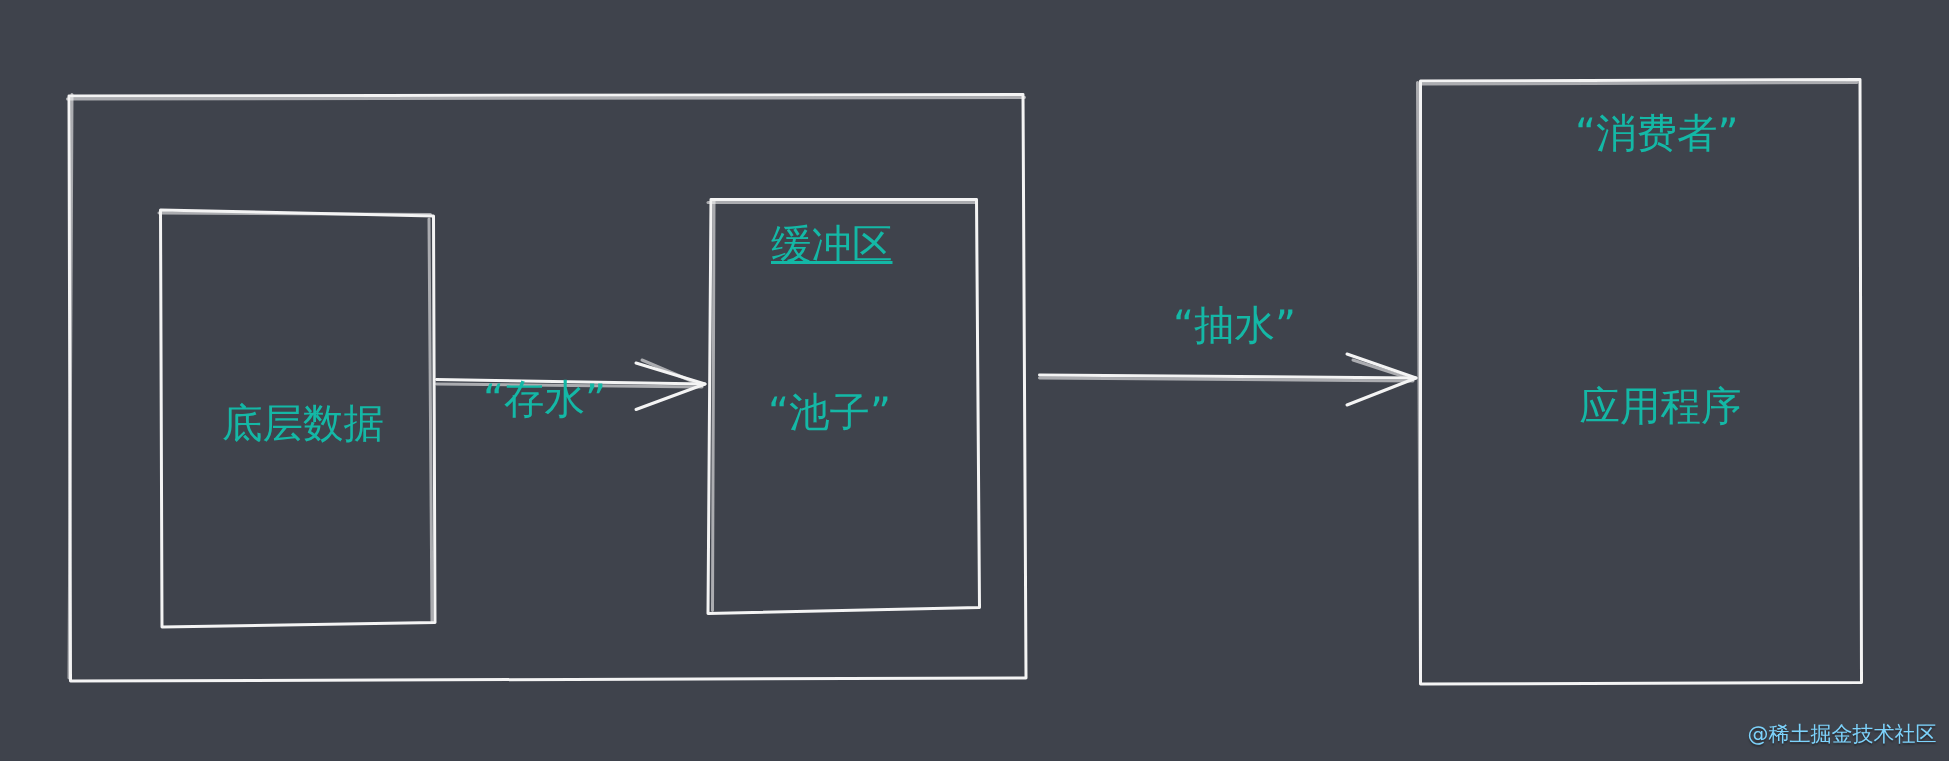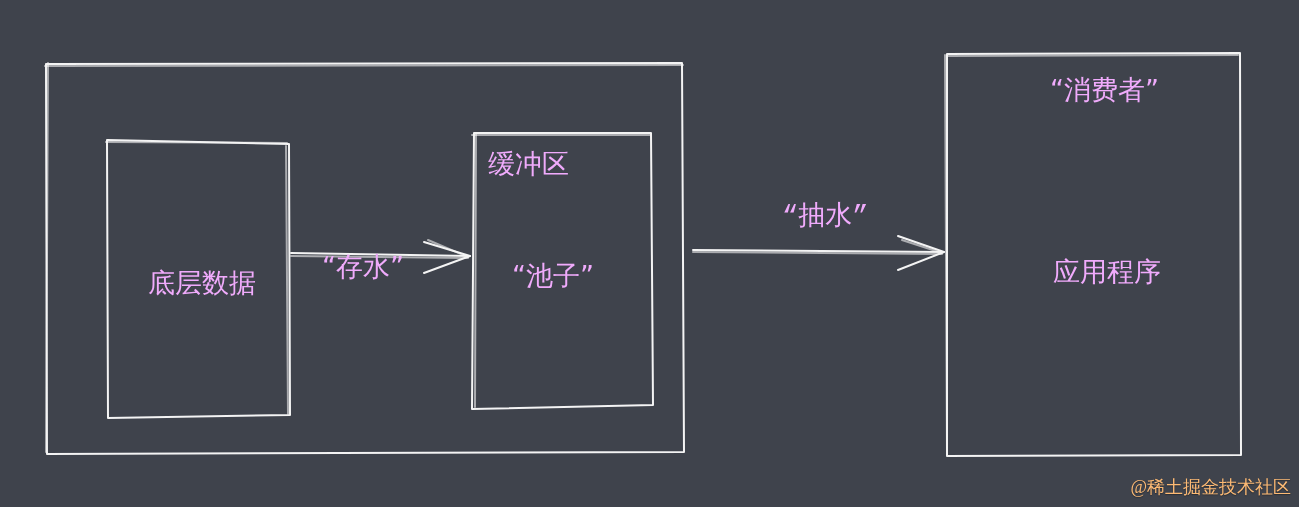--- a/index.html
+++ b/index.html
@@ -8,32 +8,31 @@
     background: #3f434c;
     position: relative;
     overflow: hidden;
     font-family: "DejaVu Sans", "Liberation Sans", sans-serif;
     color: #f2f2f2;
   }
   .canvas { position: absolute; left: 0; top: 0; width: 1299px; height: 507px; }
   .lbl {
     position: absolute;
     font-size: 27px;
-    color: #f0abfc;
+    color: #14b8a6;
     white-space: nowrap;
     line-height: 1;
   }
   .watermark {
     position: absolute;
     right: 8px; bottom: 8px;
-    font-size: 18px;
-    color: #fdba74;
+    font-size: 14px;
+    color: #7dd3fc;
     text-shadow: 0 1px 1px #2a2d33;
     white-space: nowrap;
-    font-family: Liberation Serif, serif;
   }
 </style>
 </head>
 <body>
 
 <svg class="canvas" width="1299" height="507" viewBox="0 0 1299 507">
   <g fill="none" stroke="#f4f4f4" stroke-width="2" stroke-linecap="round" stroke-linejoin="round">
 
     <g>
       <path d="M46 64 L682 63 L684 452 L47 454 Z"></path>
@@ -69,20 +68,20 @@
     <g>
       <path d="M693 250 L944 252"></path>
       <path d="M693 252 L942 254" opacity="0.6"></path>
       <path d="M898 236 L944 252 L898 270"></path>
       <path d="M902 240 L942 253" opacity="0.6"></path>
     </g>
   </g>
 </svg>
 
 <div class="lbl" style="left:148px; top:269px;">底层数据</div>
-<div class="lbl" style="left:488px; top:150px;">缓冲区</div>
+<div class="lbl" style="left:514px; top:150px;text-decoration:underline;">缓冲区</div>
 <div class="lbl" style="left:512px; top:262px;">“池子”</div>
 <div class="lbl" style="left:322px; top:208px;margin-top:45px;">“存水”</div>
-<div class="lbl" style="left:782px; top:204px;font-family:Liberation Mono, monospace;">“抽水”</div>
+<div class="lbl" style="left:782px; top:204px;">“抽水”</div>
 <div class="lbl" style="left:1050px; top:76px;">“消费者”</div>
 <div class="lbl" style="left:1053px; top:258px;">应用程序</div>
 
 <div class="watermark">@稀土掘金技术社区</div>
 
 </body></html>

